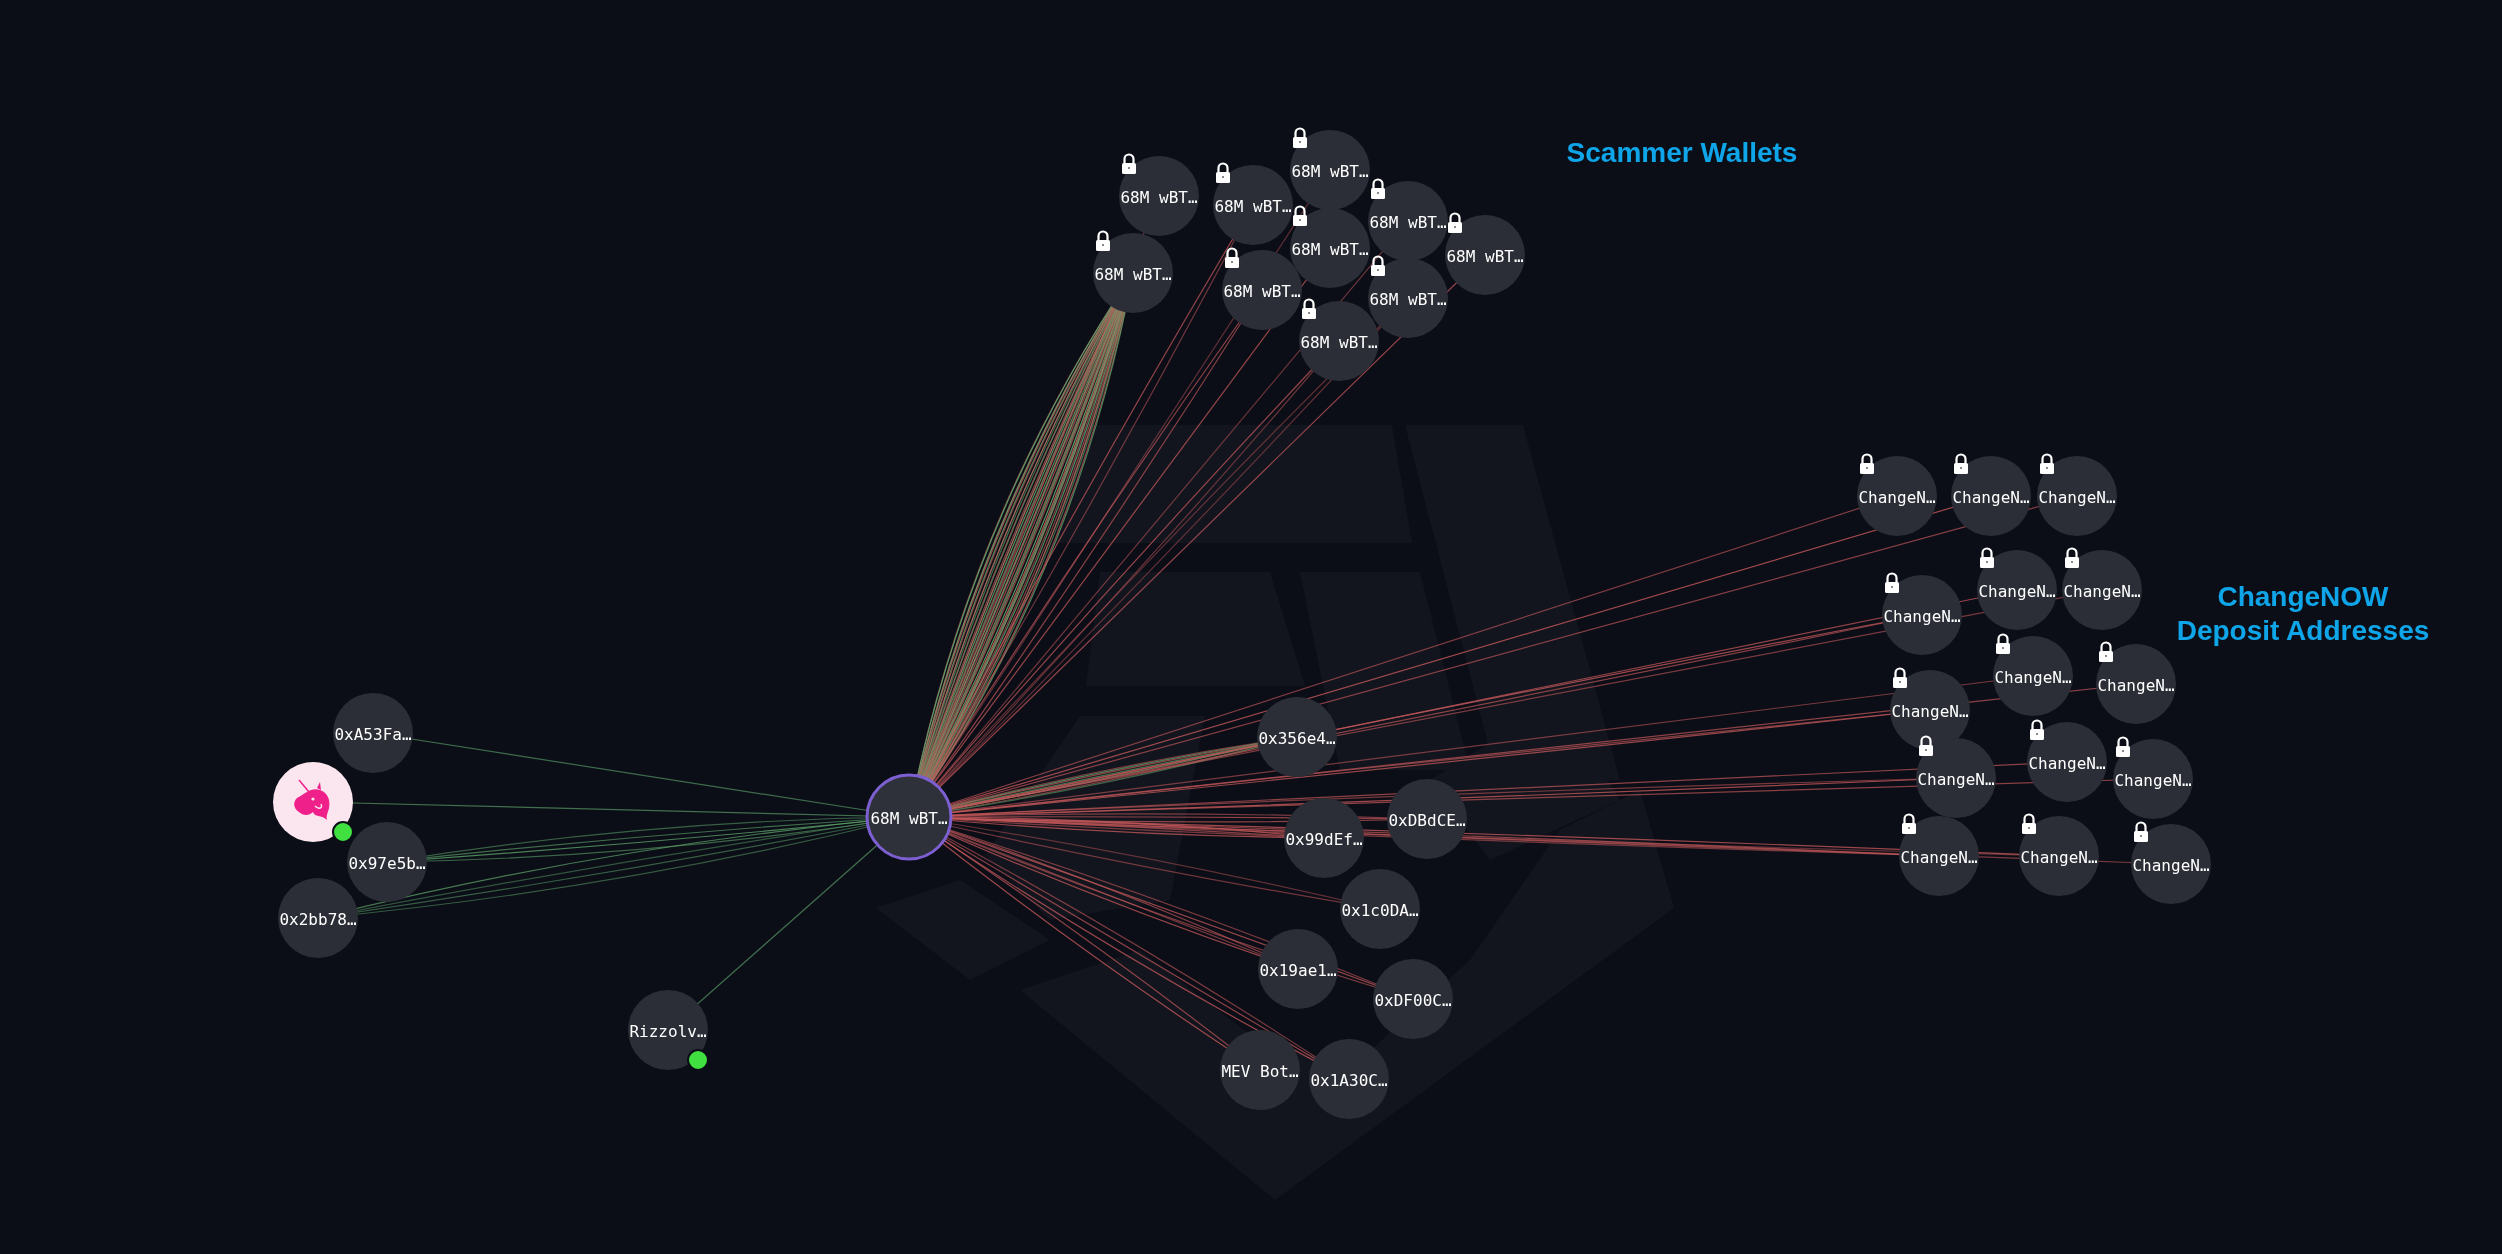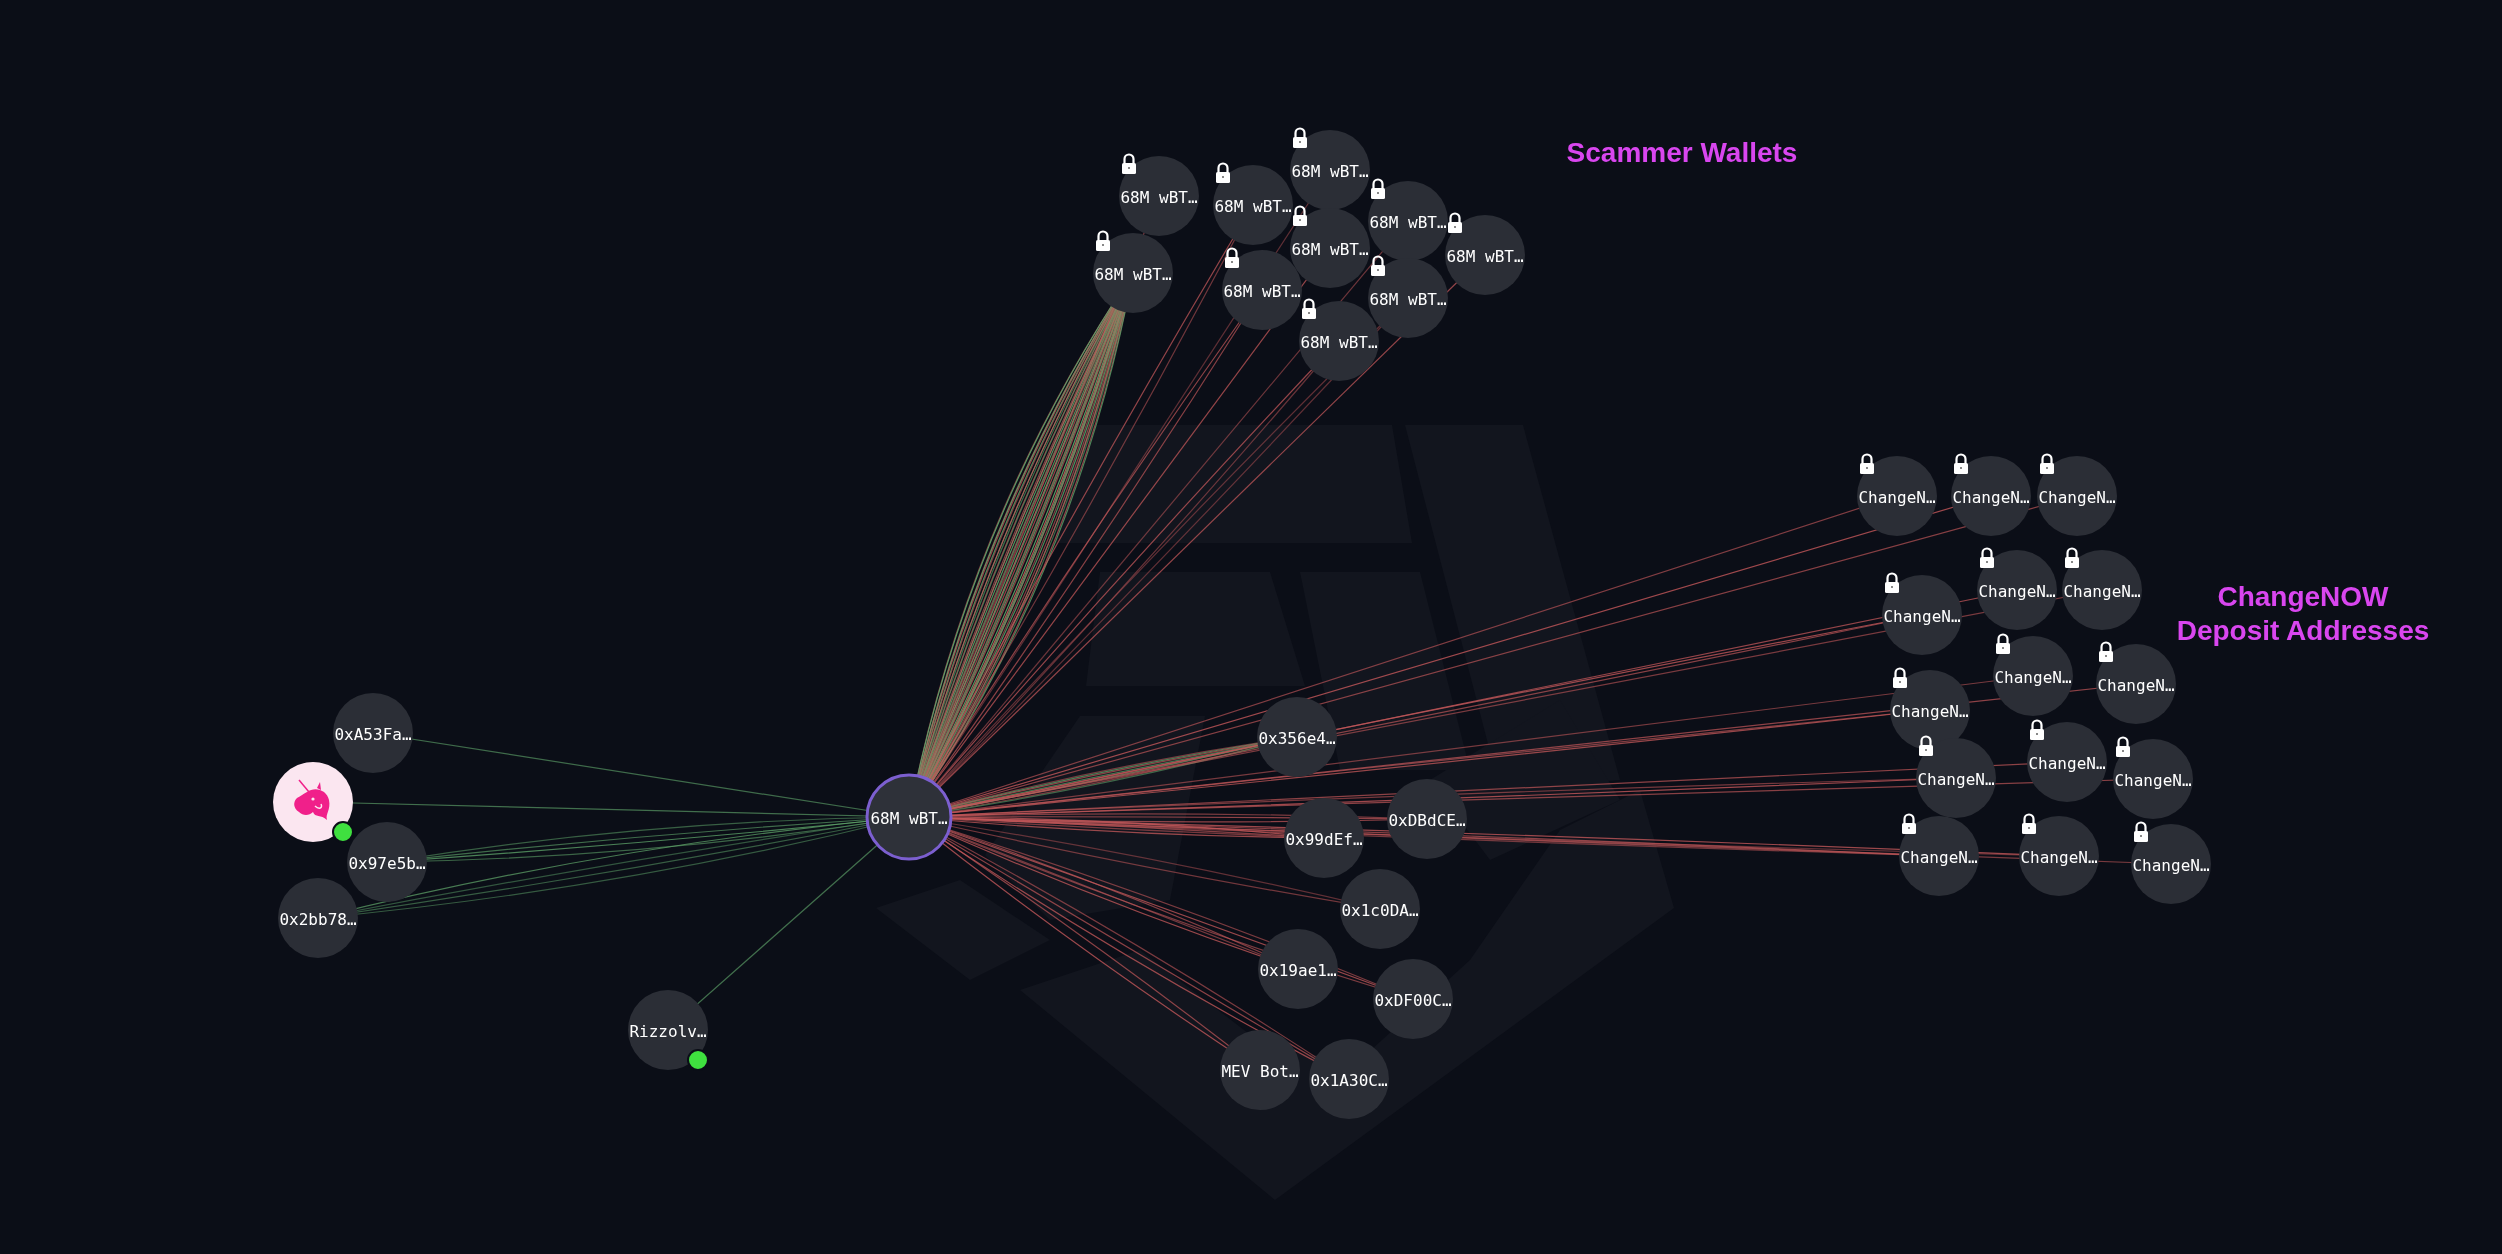--- a/index.html
+++ b/index.html
@@ -1,20 +1,20 @@
 <!DOCTYPE html>
 <html><head>
 <meta charset="utf-8">
 <style>
   html, body { margin: 0; padding: 0; background: #0b0e17; }
   body { width: 2502px; height: 1254px; overflow: hidden; position: relative; font-family: "DejaVu Sans Mono", "Liberation Mono", monospace; }
   #canvas { position: absolute; left: 0; top: 0; width: 2502px; height: 1254px; }
   .node-circle { fill: #2b2e36; }
   .node-label { fill: #ffffff; font-family: "DejaVu Sans Mono", "Liberation Mono", monospace; font-size: 16px; text-anchor: middle; dominant-baseline: central; }
-  .cluster-title { position: absolute; color: #d946ef; font-family: "Liberation Sans", "DejaVu Sans", sans-serif; font-weight: bold; font-size: 28px; text-align: center; line-height: 34px; white-space: nowrap; }
+  .cluster-title { position: absolute; color: #0ea5e9; font-family: "Liberation Sans", "DejaVu Sans", sans-serif; font-weight: bold; font-size: 28px; text-align: center; line-height: 34px; white-space: nowrap; }
   .watermark path { fill: #12151e; }
 </style>
 </head>
 <body>
 
 <svg id="canvas" viewBox="0 0 2502 1254" xmlns="http://www.w3.org/2000/svg">
   <rect x="0" y="0" width="2502" height="1254" fill="#0b0e17"></rect>
 
   <g class="watermark">
     <path d="M1070,425 L1392,425 L1412,543 L1055,543 Z"></path>

